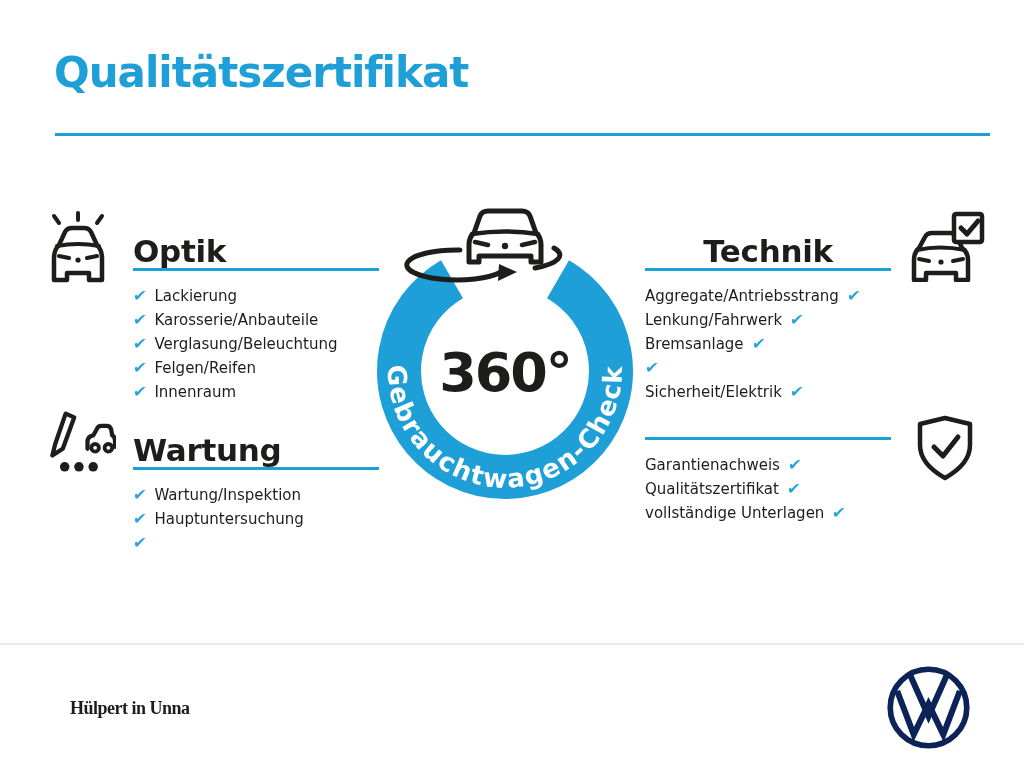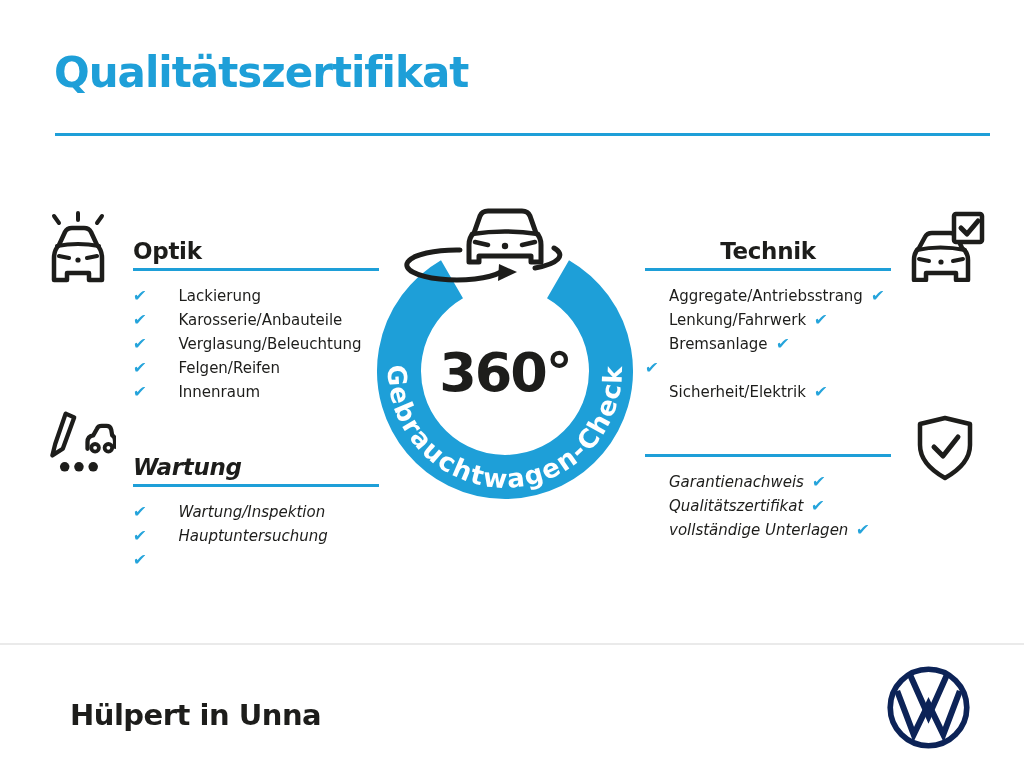--- a/index.html
+++ b/index.html
@@ -18,48 +18,49 @@
   }
   .title-rule{
     left:55px;top:133px;width:935px;height:3px;background:#1e9fd8;
   }
 
   
   .section{width:246px;}
   .section-left{left:133px;}
   .section-right{left:645px;}
   .section-top{top:236px;}
-  .section-bottom{top:452px;font-style:italic;}
+  .section-bottom{top:435px;}
   .section h2{
-    margin:0;font-size:23px;font-weight:bold;color:#1d1d1b;
+    margin:0;font-size:31px;font-weight:bold;color:#1d1d1b;
     line-height:30px;letter-spacing:-0.3px;
   }
   .section-right h2{text-align:center;}
   .section .rule{height:3px;background:#1e9fd8;margin-top:2px;}
   .section ul{list-style:none;margin:13px 0 0 0;padding:0;}
   .section li{
     height:24px;display:flex;align-items:center;gap:8px;
     font-size:15px;line-height:24px;white-space:nowrap;
   }
   .section-right li{justify-content:flex-start;}
   .check{
     color:#25a4db;font-size:16px;font-weight:bold;line-height:1;
     transform:skewX(-6deg);flex:0 0 auto;
   }
-  .item-label{color:#1d1d1b;margin-left:24px;}
+  .item-label{color:#1d1d1b;}
 
   
   .ic{stroke:#1d1d1b;fill:none;stroke-linecap:round;stroke-linejoin:round;}
   .ic-fill{fill:#1d1d1b;stroke:none;}
 
   
   .bottom-rule{left:0;top:643px;width:1024px;height:2px;background:#eaeaea;}
   .dealer-name{
-    left:70px;top:698px;font-size:29px;font-weight:bold;color:#1d1d1b;
+    left:70px;top:698px;font-size:18px;font-weight:bold;color:#1d1d1b;
     letter-spacing:-0.5px;
+    font-family:Liberation Serif, serif;
   }
 
   
   .badge-center-text{
     font:bold 54px "DejaVu Sans","Liberation Sans",sans-serif;
     letter-spacing:-2px;fill:#1d1d1b;
   }
   .badge-ring-text{
     font:bold 26px "DejaVu Sans","Liberation Sans",sans-serif;
     letter-spacing:1.5px;fill:#ffffff;

